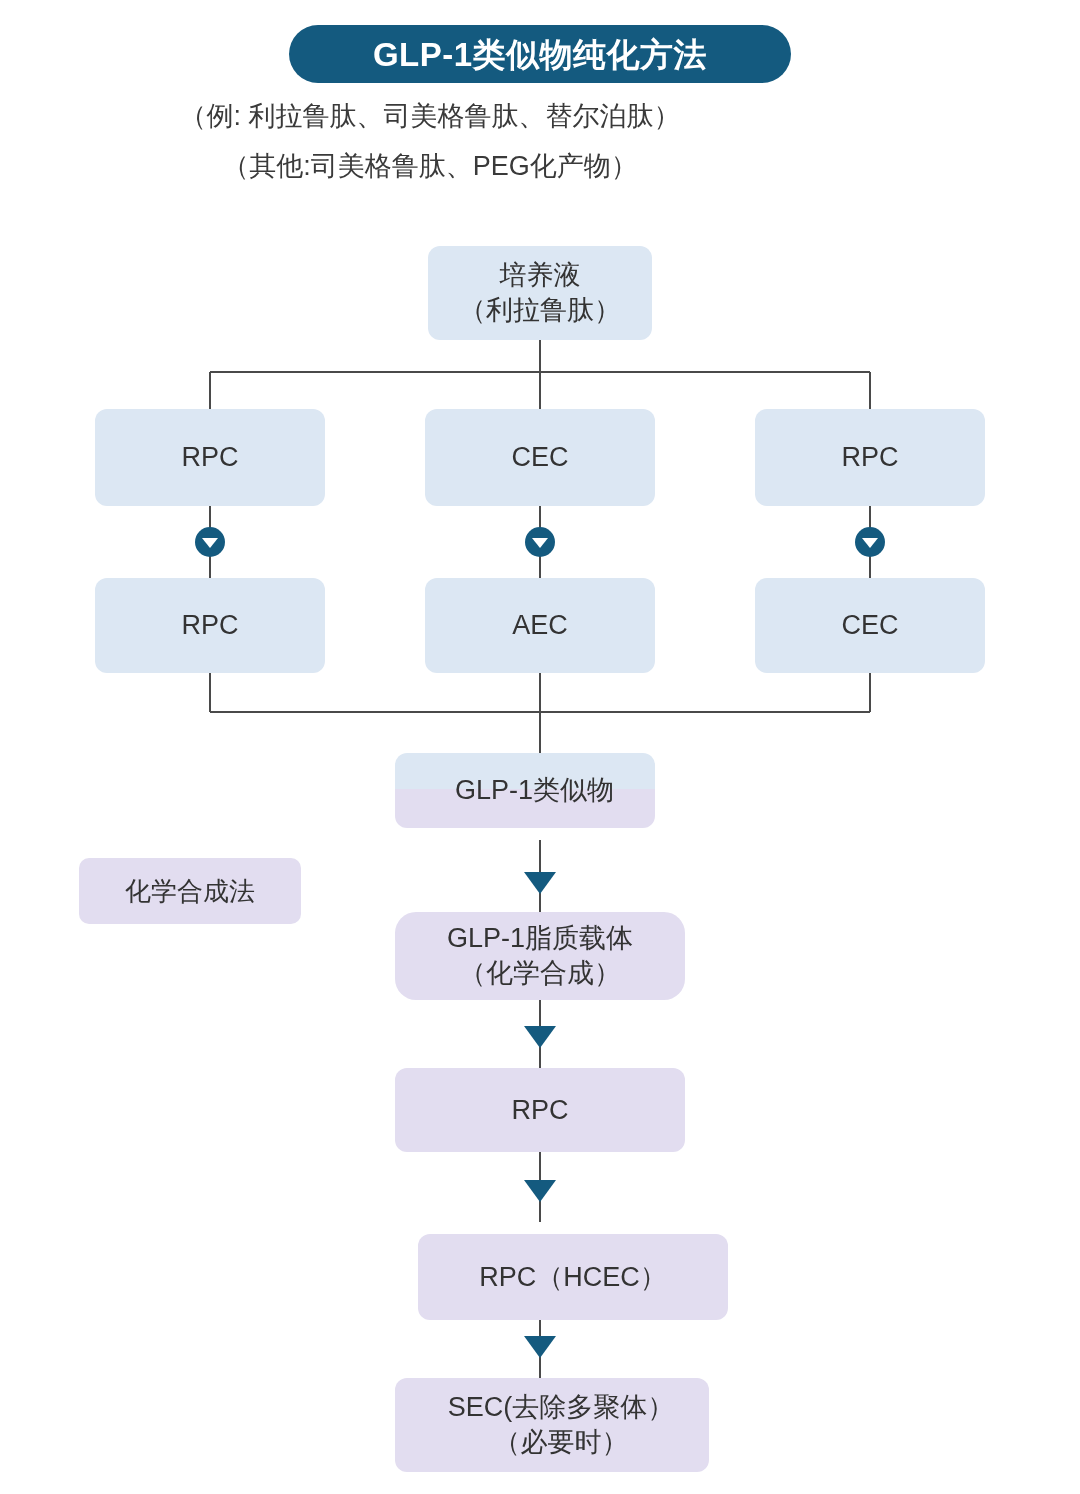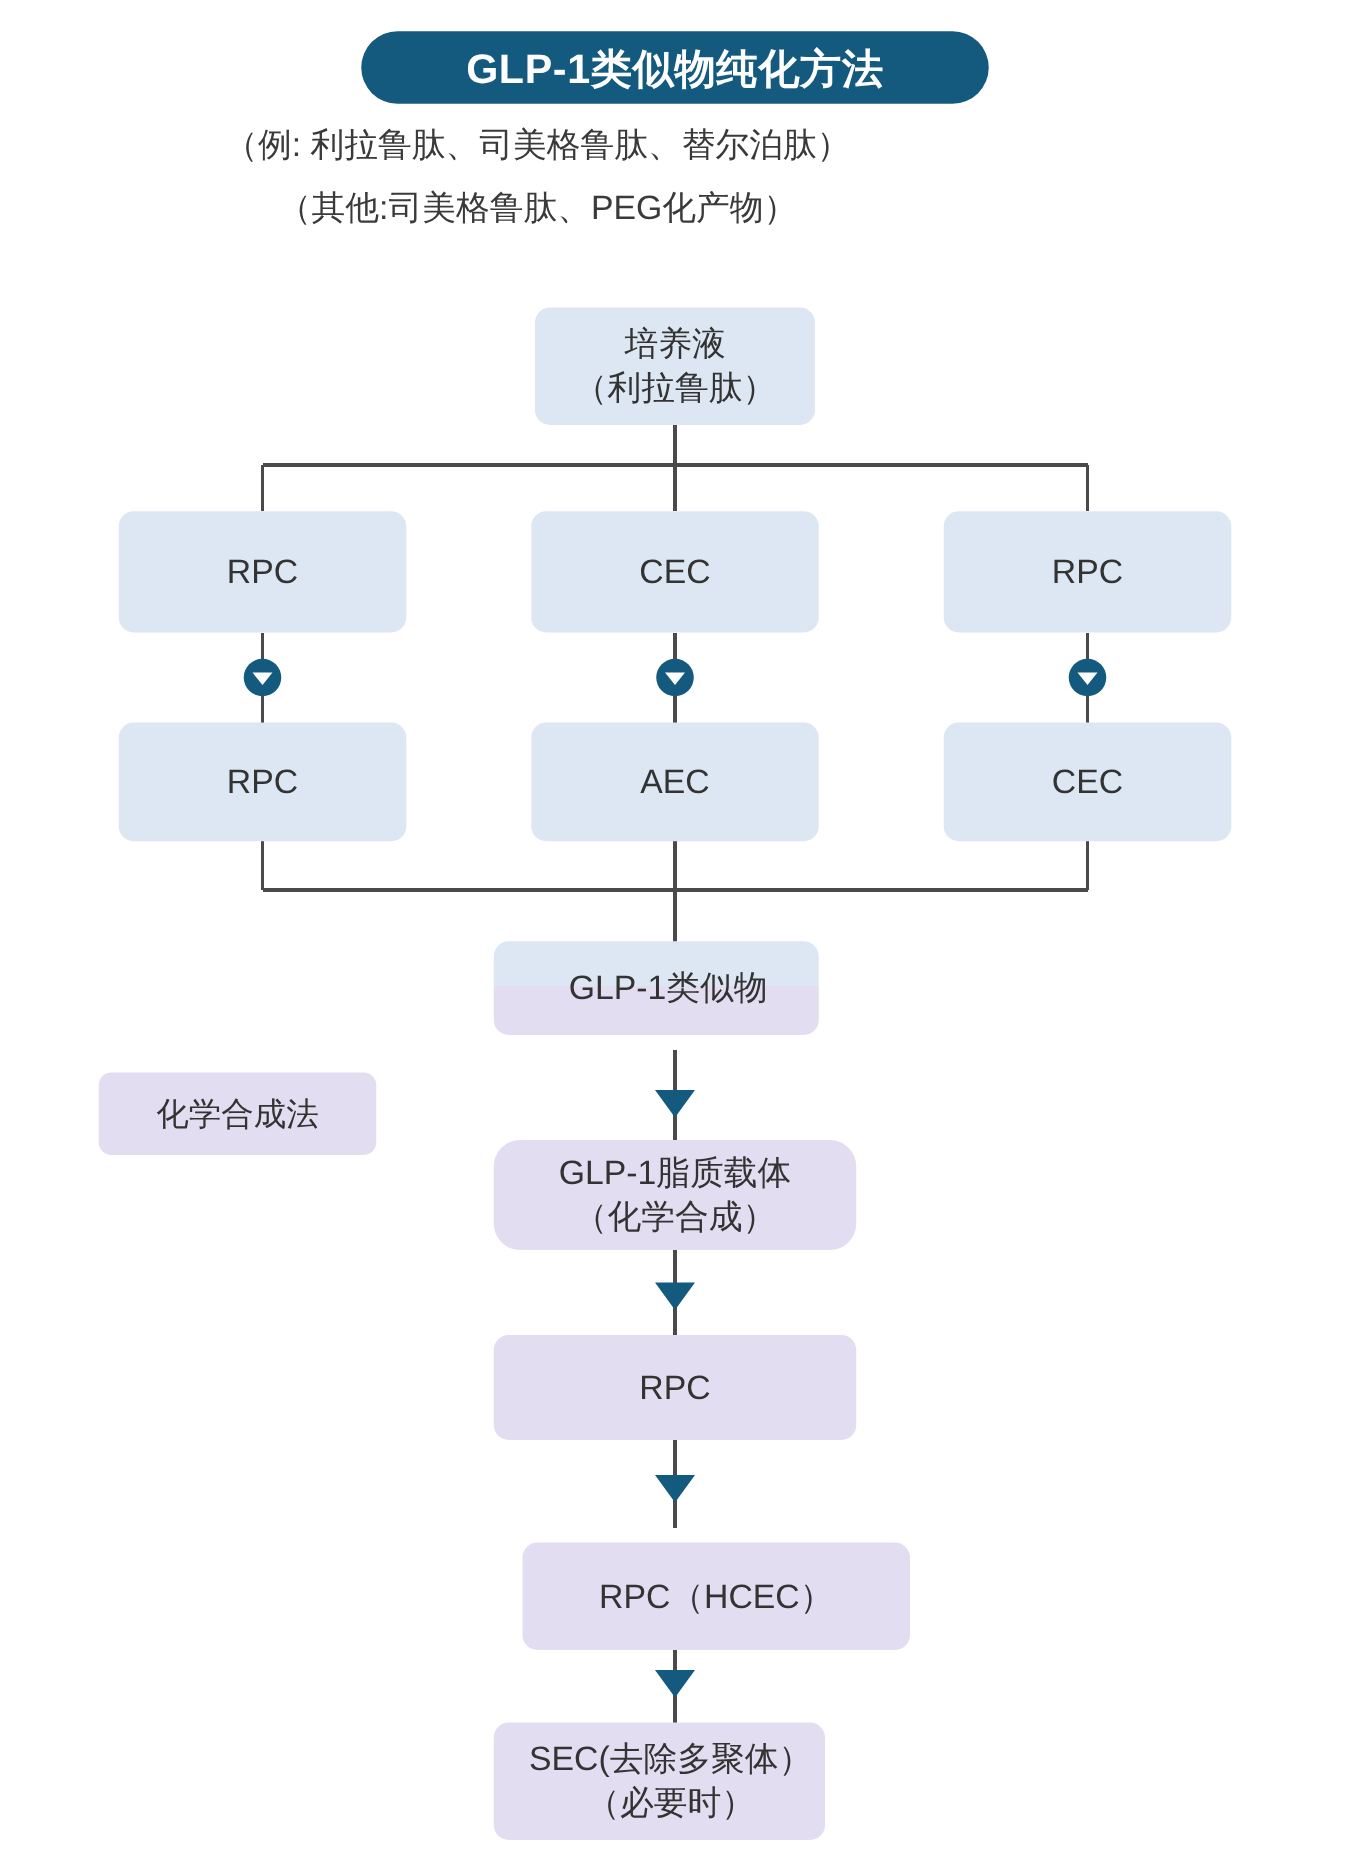--- a/index.html
+++ b/index.html
@@ -227,18 +227,18 @@
   </div>
 
   <div class="node bg-purple" style="left:395px; top:1068px; width:290px; height:84px;">
     <span class="node-label">RPC</span>
   </div>
 
   <div class="node bg-purple" style="left:418px; top:1222px; width:310px; height:86px;margin-top:12px;">
     <span class="node-label">RPC（HCEC）</span>
   </div>
 
-  <div class="node bg-purple" style="left:395px; top:1378px; width:265px; height:94px;padding-left:24px;">
+  <div class="node bg-purple" style="left:395px; top:1378px; width:314px; height:94px;padding-left:24px;">
     <span class="node-label">SEC(去除多聚体）
 （必要时）</span>
   </div>
 
 </div>
 
 </body></html>

